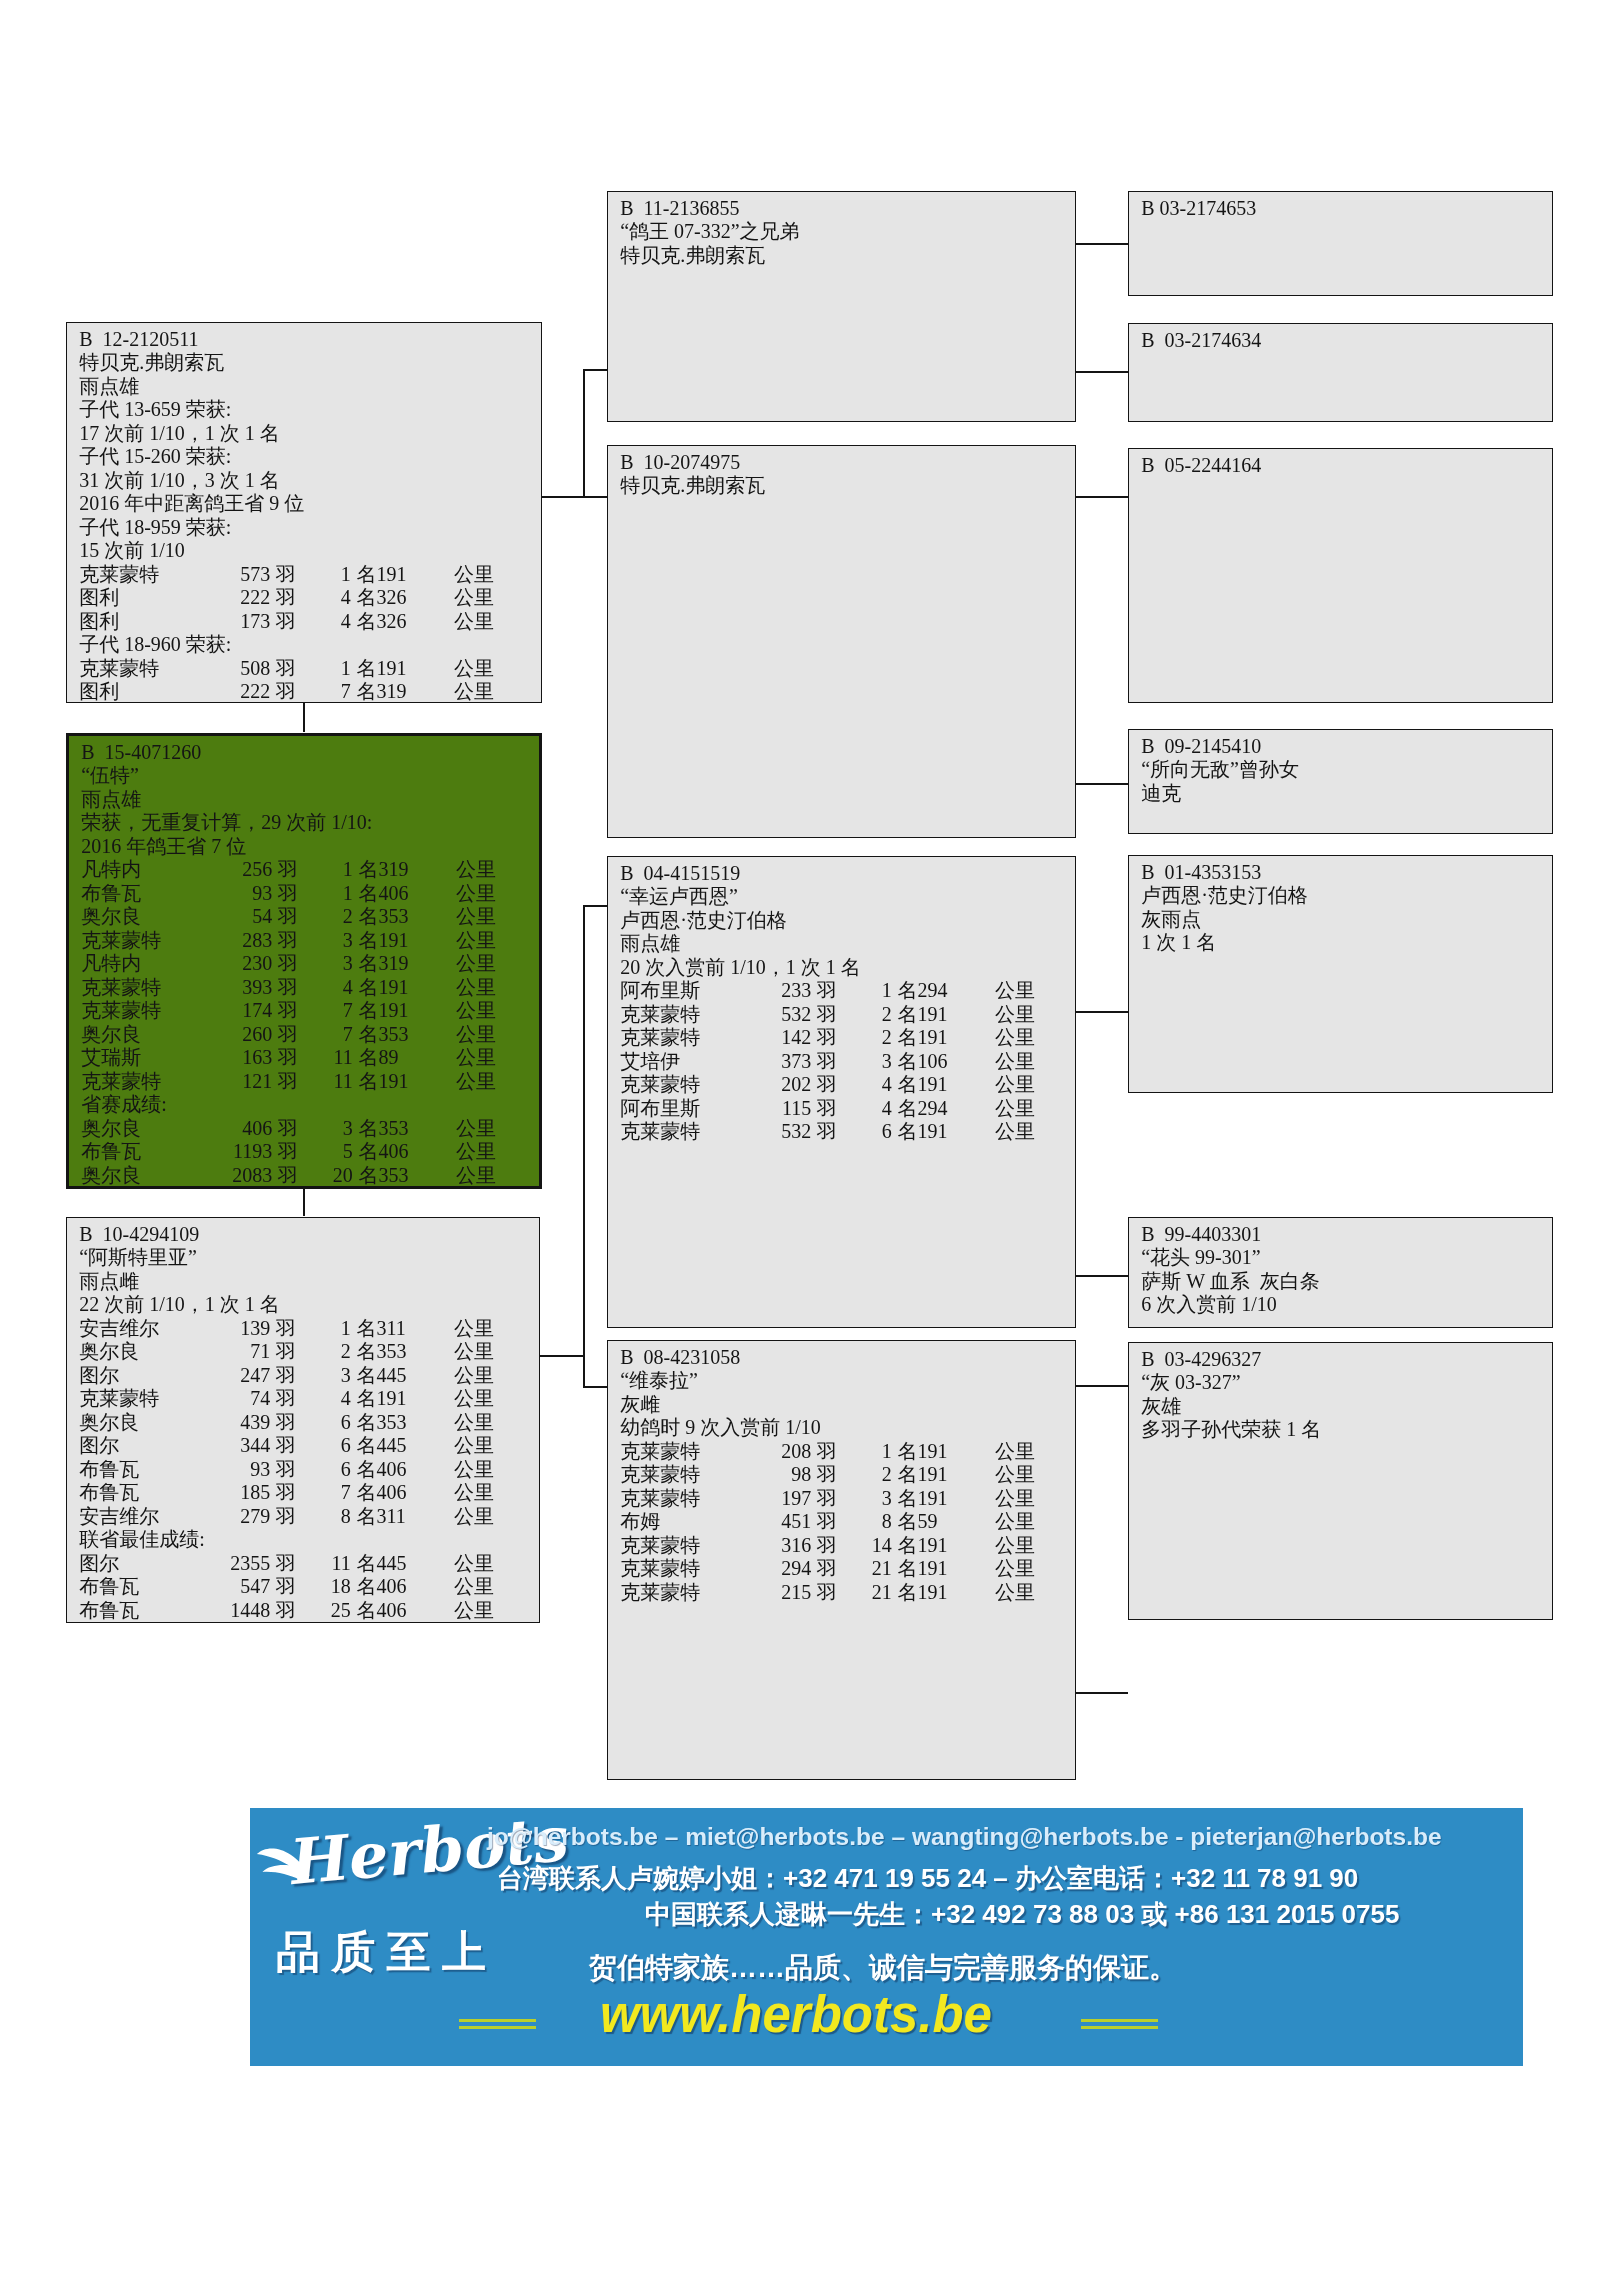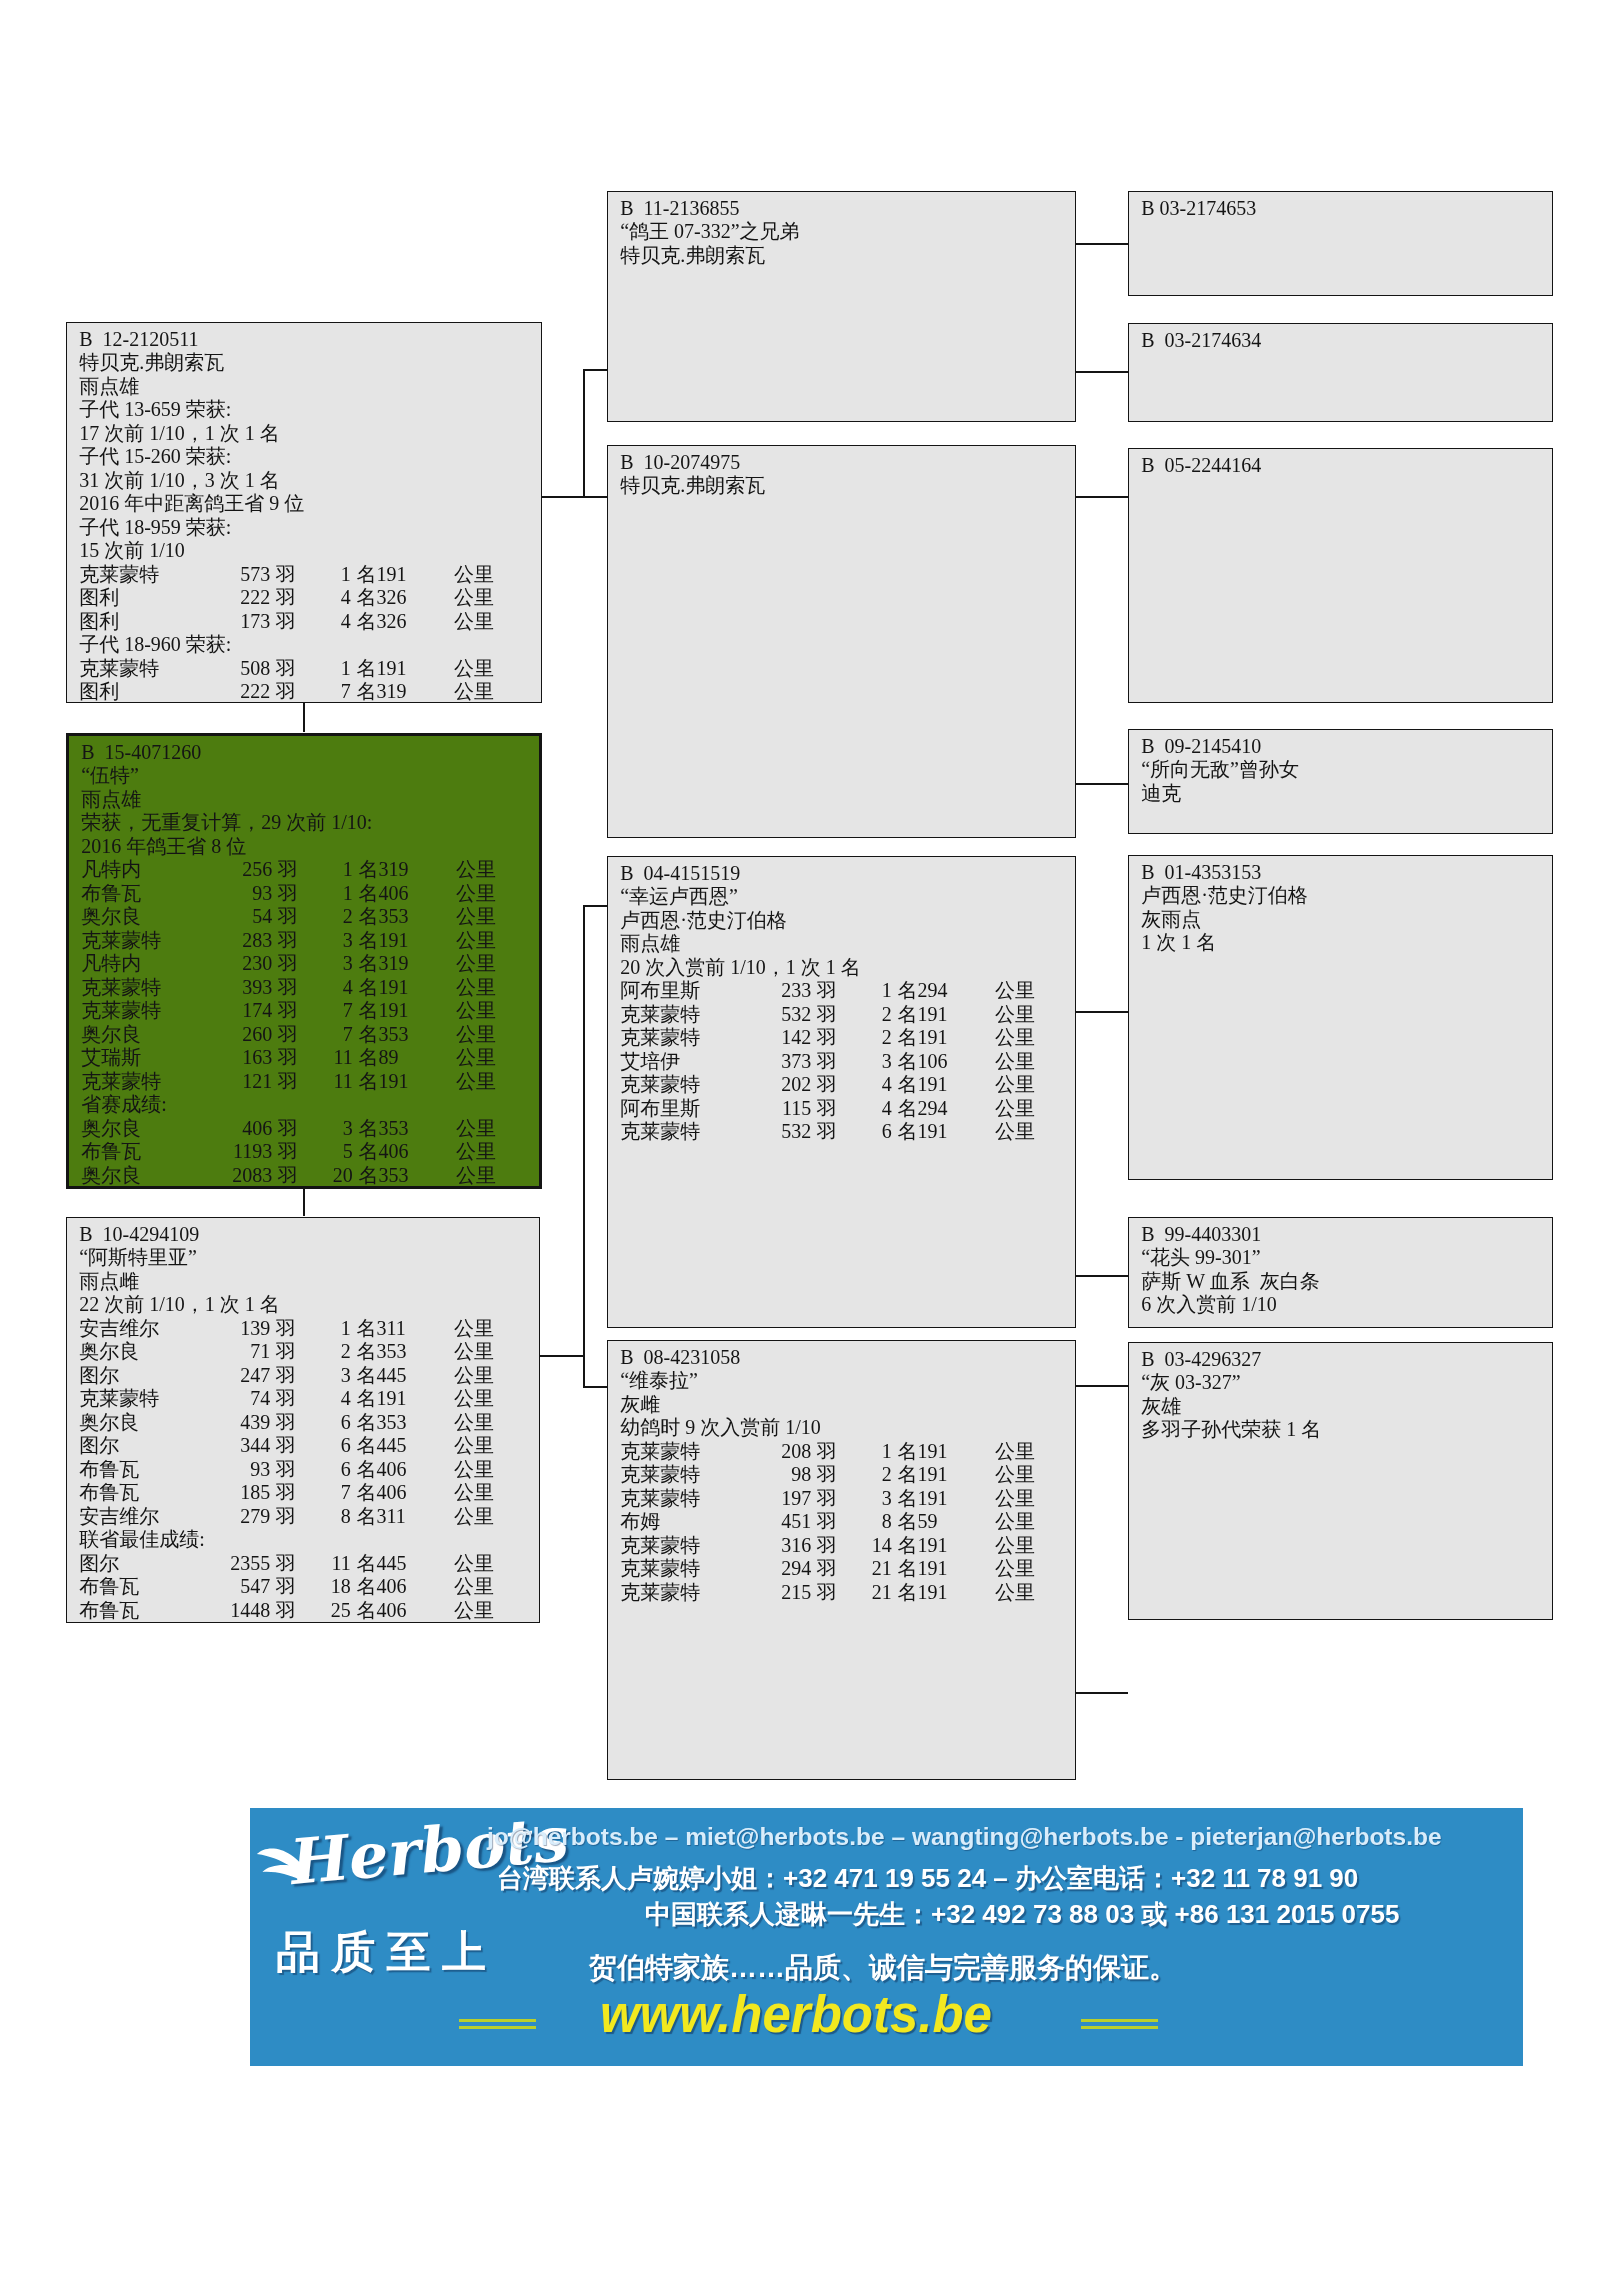--- a/index.html
+++ b/index.html
@@ -64,21 +64,21 @@
       <div class="line row"><span class="c-venue">图利</span><span class="c-num">173</span><span class="c-unit">羽</span><span class="c-rank">4</span><span class="c-unit">名</span><span class="c-dist">326</span><span class="c-unit">公里</span></div>
       <div class="line">子代 18-960 荣获:</div>
       <div class="line row"><span class="c-venue">克莱蒙特</span><span class="c-num">508</span><span class="c-unit">羽</span><span class="c-rank">1</span><span class="c-unit">名</span><span class="c-dist">191</span><span class="c-unit">公里</span></div>
       <div class="line row"><span class="c-venue">图利</span><span class="c-num">222</span><span class="c-unit">羽</span><span class="c-rank">7</span><span class="c-unit">名</span><span class="c-dist">319</span><span class="c-unit">公里</span></div>
     </div>
   <div class="pbox hl" style="left:66px;top:733px;width:476px;height:456px">
       <div class="line">B  15-4071260</div>
       <div class="line">“伍特”</div>
       <div class="line">雨点雄</div>
       <div class="line">荣获，无重复计算，29 次前 1/10:</div>
-      <div class="line">2016 年鸽王省 8 位</div>
+      <div class="line">2016 年鸽王省 7 位</div>
       <div class="line row"><span class="c-venue">凡特内</span><span class="c-num">256</span><span class="c-unit">羽</span><span class="c-rank">1</span><span class="c-unit">名</span><span class="c-dist">319</span><span class="c-unit">公里</span></div>
       <div class="line row"><span class="c-venue">布鲁瓦</span><span class="c-num">93</span><span class="c-unit">羽</span><span class="c-rank">1</span><span class="c-unit">名</span><span class="c-dist">406</span><span class="c-unit">公里</span></div>
       <div class="line row"><span class="c-venue">奥尔良</span><span class="c-num">54</span><span class="c-unit">羽</span><span class="c-rank">2</span><span class="c-unit">名</span><span class="c-dist">353</span><span class="c-unit">公里</span></div>
       <div class="line row"><span class="c-venue">克莱蒙特</span><span class="c-num">283</span><span class="c-unit">羽</span><span class="c-rank">3</span><span class="c-unit">名</span><span class="c-dist">191</span><span class="c-unit">公里</span></div>
       <div class="line row"><span class="c-venue">凡特内</span><span class="c-num">230</span><span class="c-unit">羽</span><span class="c-rank">3</span><span class="c-unit">名</span><span class="c-dist">319</span><span class="c-unit">公里</span></div>
       <div class="line row"><span class="c-venue">克莱蒙特</span><span class="c-num">393</span><span class="c-unit">羽</span><span class="c-rank">4</span><span class="c-unit">名</span><span class="c-dist">191</span><span class="c-unit">公里</span></div>
       <div class="line row"><span class="c-venue">克莱蒙特</span><span class="c-num">174</span><span class="c-unit">羽</span><span class="c-rank">7</span><span class="c-unit">名</span><span class="c-dist">191</span><span class="c-unit">公里</span></div>
       <div class="line row"><span class="c-venue">奥尔良</span><span class="c-num">260</span><span class="c-unit">羽</span><span class="c-rank">7</span><span class="c-unit">名</span><span class="c-dist">353</span><span class="c-unit">公里</span></div>
       <div class="line row"><span class="c-venue">艾瑞斯</span><span class="c-num">163</span><span class="c-unit">羽</span><span class="c-rank">11</span><span class="c-unit">名</span><span class="c-dist">89</span><span class="c-unit">公里</span></div>
       <div class="line row"><span class="c-venue">克莱蒙特</span><span class="c-num">121</span><span class="c-unit">羽</span><span class="c-rank">11</span><span class="c-unit">名</span><span class="c-dist">191</span><span class="c-unit">公里</span></div>
@@ -151,21 +151,21 @@
       <div class="line">B  03-2174634</div>
     </div>
   <div class="pbox" style="left:1128px;top:448px;width:425px;height:255px">
       <div class="line">B  05-2244164</div>
     </div>
   <div class="pbox" style="left:1128px;top:729px;width:425px;height:105px">
       <div class="line">B  09-2145410</div>
       <div class="line">“所向无敌”曾孙女</div>
       <div class="line">迪克</div>
     </div>
-  <div class="pbox" style="left:1128px;top:855px;width:425px;height:325px">
+  <div class="pbox" style="left:1128px;top:855px;width:425px;height:238px">
       <div class="line">B  01-4353153</div>
       <div class="line">卢西恩·范史汀伯格</div>
       <div class="line">灰雨点</div>
       <div class="line">1 次 1 名</div>
     </div>
   <div class="pbox" style="left:1128px;top:1217px;width:425px;height:111px">
       <div class="line">B  99-4403301</div>
       <div class="line">“花头 99-301”</div>
       <div class="line">萨斯 W 血系  灰白条</div>
       <div class="line">6 次入赏前 1/10</div>

